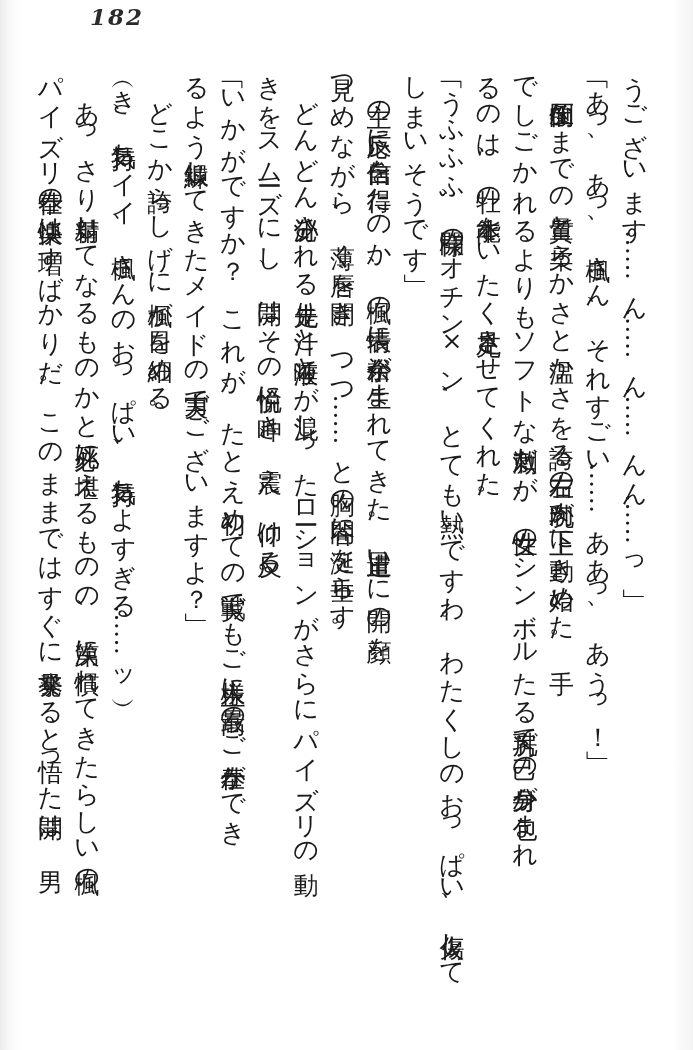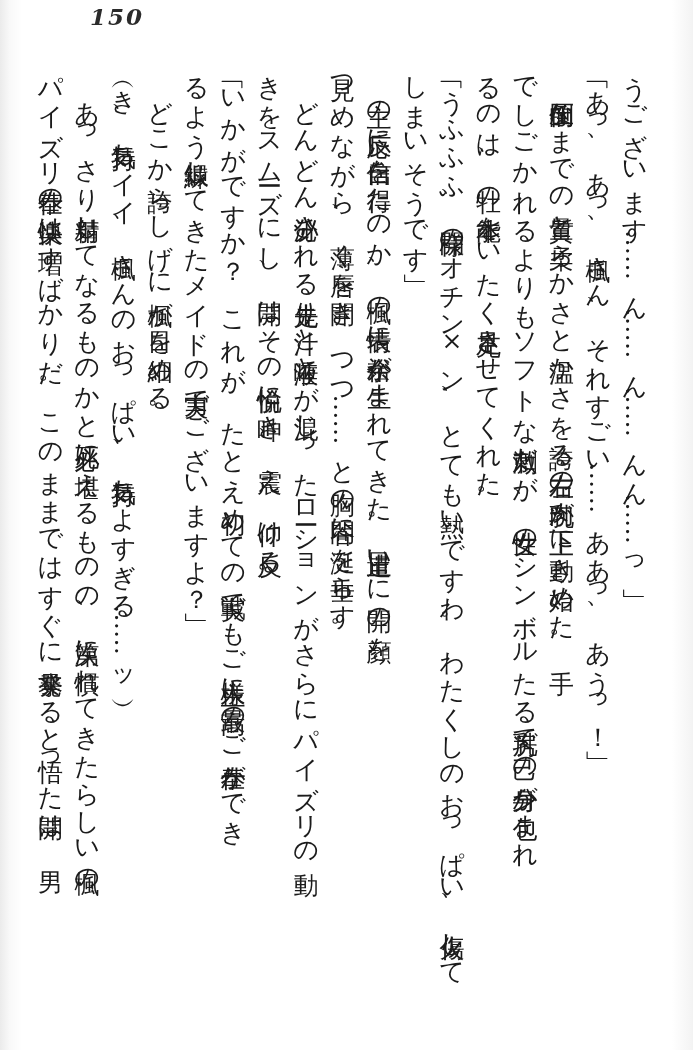--- a/index.html
+++ b/index.html
@@ -45,21 +45,21 @@
   }
   .col { margin: 0; padding: 0; }
   .ind1 { text-indent: 25px; }
   .indh { text-indent: 14px; }
 </style>
 </head>
 <body>
 
 <div class="page">
 
-  <div class="pagenum">150</div>
+  <div class="pagenum">182</div>
 
   <div class="text-block">
     <p class="col">うございます……ん……ん……んん……っ」</p>
     <p class="col indh">「あっ、あっ、楓さん、それすごい……ああっ、あうっ！」</p>
     <p class="col ind1">圧倒的なまでの質量と柔らかさと温かさを誇る左右の乳肉が上下に動き始めた。手</p>
     <p class="col">でしごかれるよりもソフトな刺激だが、女性のシンボルたる乳房で己の分身が包まれ</p>
     <p class="col">るのは、牡の本能をいたく充足させてくれた。</p>
     <p class="col indh">「うふふふ、開様のオチン×ン、とても熱いですわ。わたくしのおっぱい、火傷して</p>
     <p class="col">しまいそうです」</p>
     <p class="col ind1">主の反応に自信を得たのか、楓の表情に余裕が生まれてきた。上目遣いに開の顔を</p>

